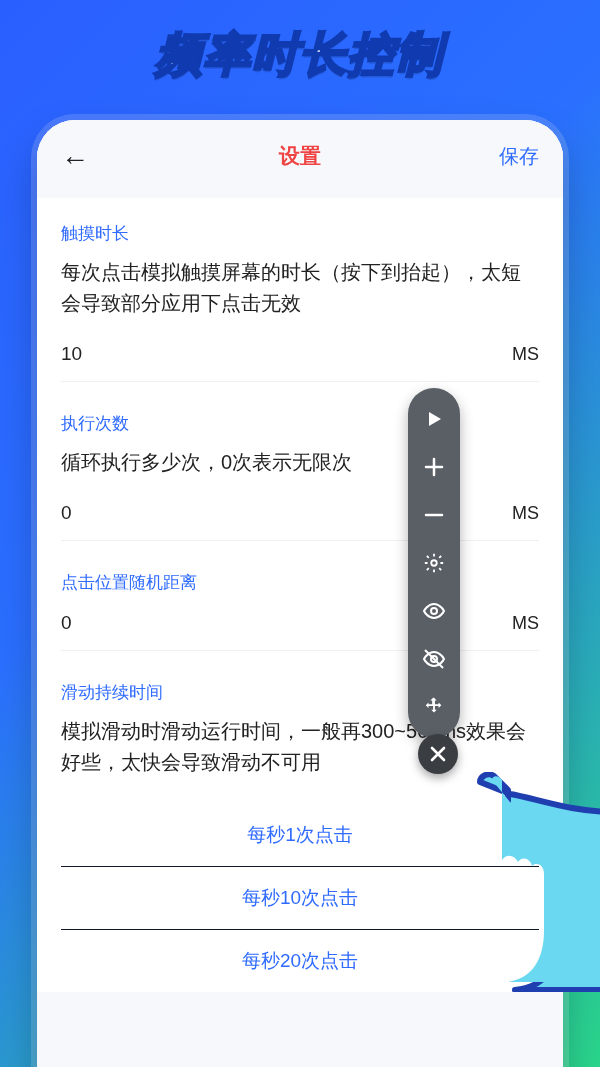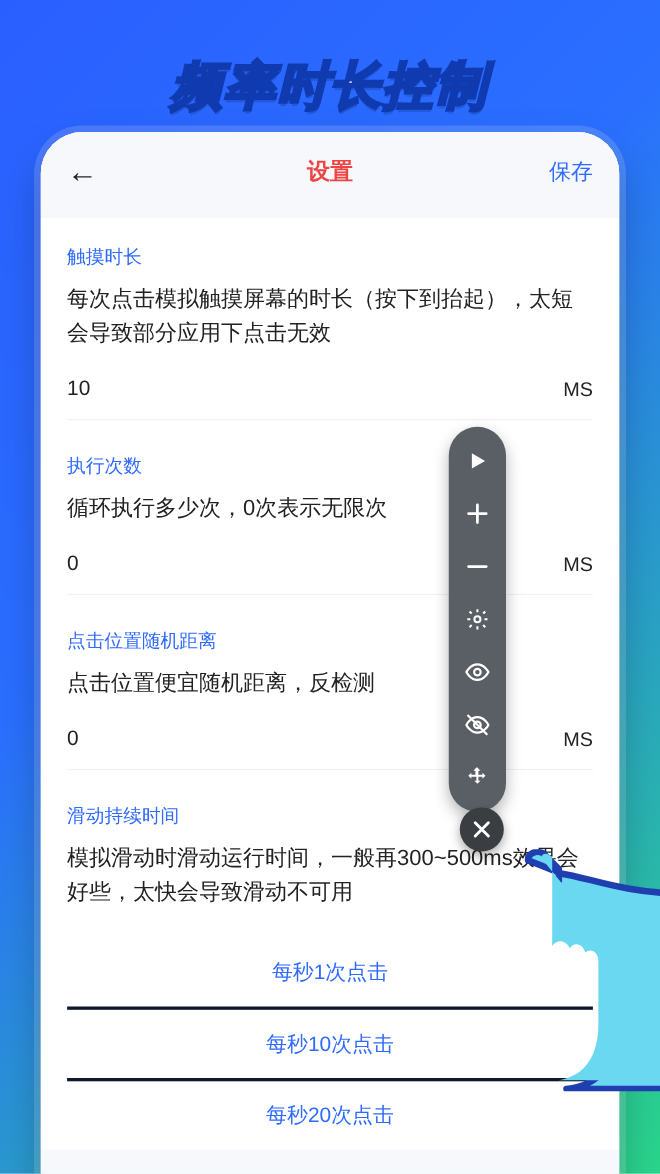--- a/index.html
+++ b/index.html
@@ -7,21 +7,21 @@
     width: 600px;
     height: 1067px;
     overflow: hidden;
     font-family: -apple-system, "Helvetica Neue", Arial, sans-serif;
     background: linear-gradient(135deg, #2a5fff 0%, #2a6fff 40%, #2ad68a 100%);
     position: relative;
   }
   .banner {
     height: 110px;
     display: flex;
-    align-items: flex-end;
+    align-items: center;
     justify-content: center;
   }
   .banner-text {
     font-size: 46px;
     font-weight: 900;
     font-style: italic;
     color: #fff;
     -webkit-text-stroke: 3px #103bb0;
     letter-spacing: 2px;
     text-shadow: 0 3px 0 rgba(0,0,0,0.15);
@@ -106,21 +106,21 @@
   .presets {
     margin-top: 26px;
     padding: 0 24px;
   }
   .preset-btn {
     width: 100%;
     text-align: center;
     color: #2f6bff;
     font-size: 19px;
     padding: 18px 0;
-    border-top: 3px solid #0f172a;
+    border-top: 1px solid #0f172a;
   }
   .preset-btn:first-child { border-top: none; }
   .float-panel {
     position: absolute;
     right: 140px;
     top: 388px;
     width: 52px;
     background: #5a5f66;
     border-radius: 30px;
     padding: 18px 0;
@@ -190,21 +190,20 @@
         <div class="sec-title">执行次数</div>
         <div class="sec-desc">循环执行多少次，0次表示无限次</div>
         <div class="value-row">
           <span class="val">0</span>
           <span class="unit">MS</span>
         </div>
       </div>
 
       <div class="section">
         <div class="sec-title">点击位置随机距离</div>
-        <div class="sec-desc">点击位置便宜随机距离，反检测</div>
         <div class="value-row">
           <span class="val">0</span>
           <span class="unit">MS</span>
         </div>
       </div>
 
       <div class="section">
         <div class="sec-title">滑动持续时间</div>
         <div class="sec-desc">模拟滑动时滑动运行时间，一般再300~500ms效果会好些，太快会导致滑动不可用</div>
       </div>

